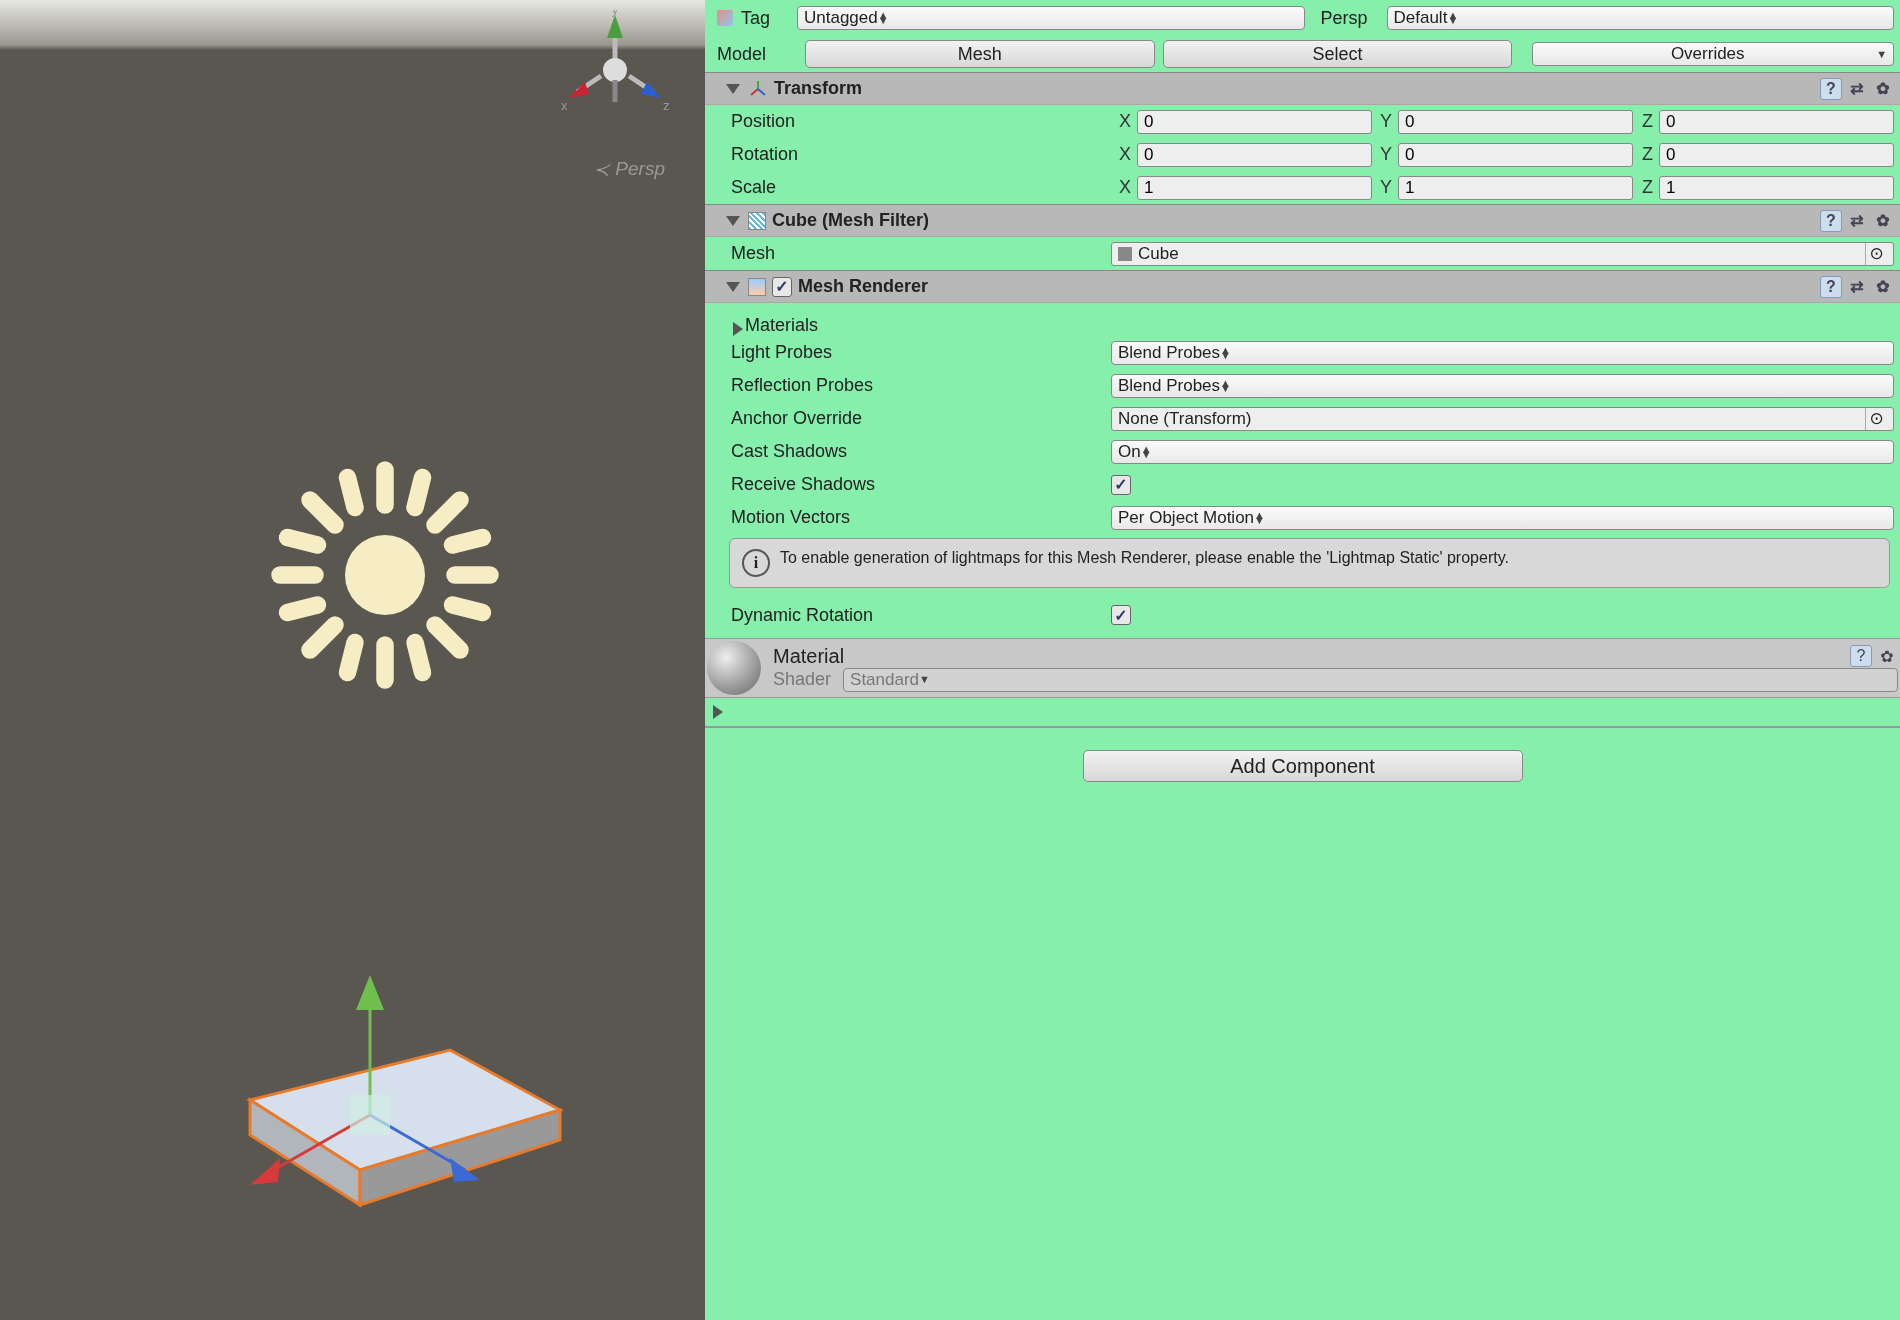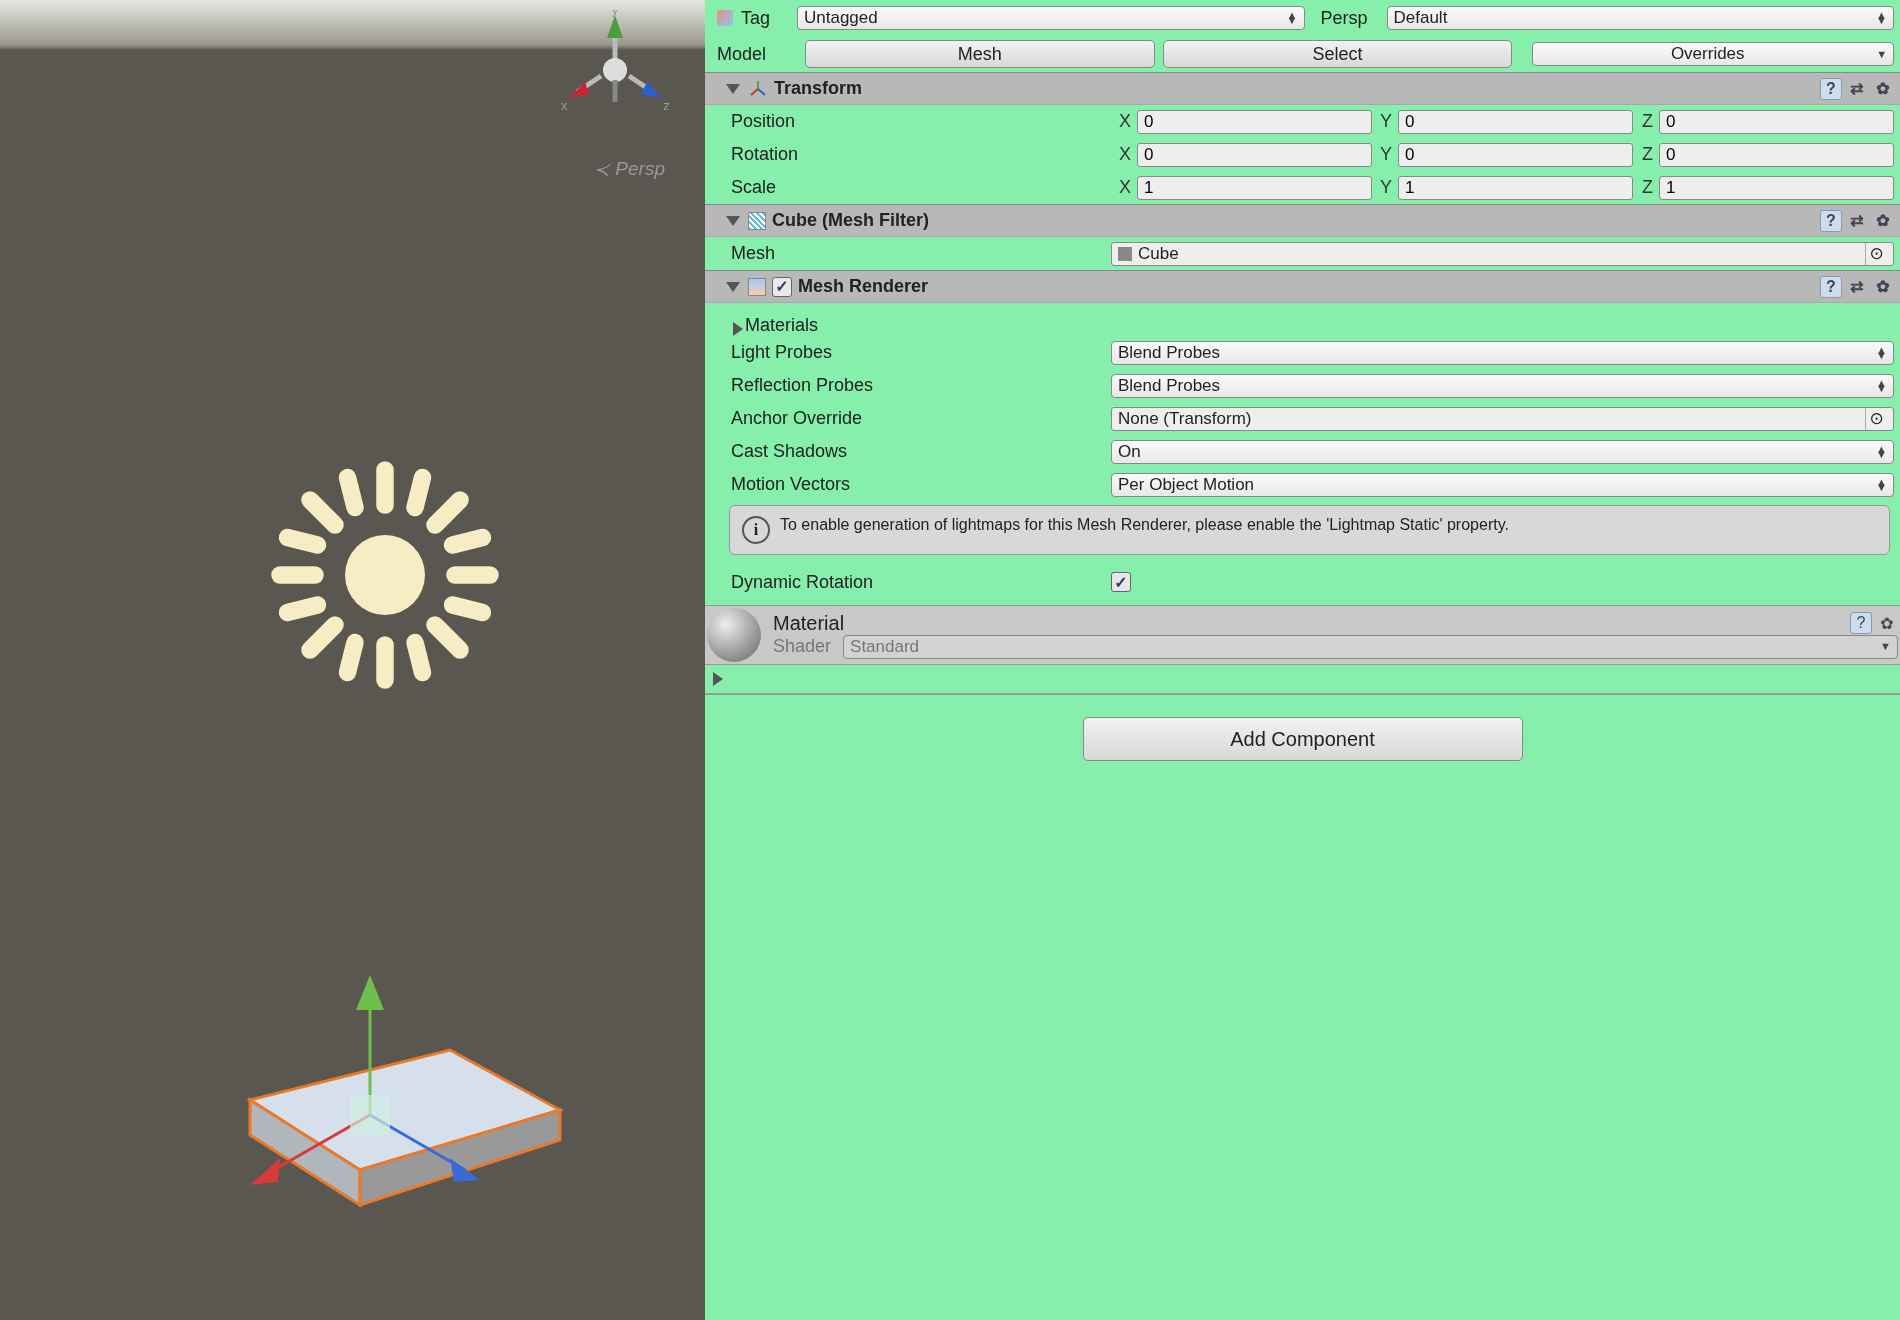--- a/index.html
+++ b/index.html
@@ -6,21 +6,21 @@
 body { width: 1900px; height: 1320px; background: #c3c3c3; overflow: hidden; display: flex; }
 .scene-view { width: 965px; height: 1320px; position: relative; background: #5a5650; }
 .scene-view .horizon { position:absolute; top:0; left:0; right:0; height:50px; background: linear-gradient(#e6e8e2,#9a978f 90%,transparent);}
 .inspector { flex:1; background:#86efac; font-size:18px; color:#222; }
 .row { display:flex; align-items:center; height:33px; padding:0 6px 0 26px; }
 .row .label { width: 380px; font-size:18px; }
 .row.header { background:#b8b8b8; border-top:1px solid #888; border-bottom:1px solid #a8a8a8; height:33px; padding-left:21px; gap:6px; font-weight:bold; }
 .foldout { width:0;height:0;border-left:7px solid transparent;border-right:7px solid transparent;border-top:10px solid #555; margin-right:2px; cursor:pointer;}
 .foldout.closed { border-top:7px solid transparent;border-bottom:7px solid transparent;border-left:10px solid #555; border-right:none;}
 .input, .select { height:24px; border:1px solid #888; border-radius:4px; background:linear-gradient(#fafafa,#e8e8e8); font-size:17px; padding:0 6px; display:flex; align-items:center; flex:1; }
-.select { justify-content:space-between; }
+.select { }
 .select .arrow { font-size:11px; color:#444; display:flex; flex-direction:column; line-height:5px; }
 .numfield { flex:1; height:24px; border:1px solid #888; background:#eee; border-radius:3px; font-size:17px; padding:0 6px; }
 .axis { width:20px; text-align:right; margin-right:6px; color:#333; }
 .cb { width:20px;height:20px;border:1px solid #666;background:#e8e8e8;border-radius:3px;display:flex;align-items:center;justify-content:center;}
 .cb.checked::after { content:"✓"; color:#2a3a6a; font-weight:bold; font-size:16px;}
 .btn { height:28px; border:1px solid #888; border-radius:5px; background:linear-gradient(#f2f2f2,#d8d8d8); font-size:18px; display:flex;align-items:center;justify-content:center; flex:1;}
 .icon-set { margin-left:auto; display:flex; gap:4px; align-items:center; }
 .mini-icon { width:22px;height:22px;border-radius:3px;display:flex;align-items:center;justify-content:center;font-size:16px;color:#445;}
 .obj-field { flex:1; height:24px; border:1px solid #888; background:#eee; border-radius:3px; font-size:17px; padding:0 6px; display:flex; align-items:center; gap:6px; }
 .obj-picker{width:22px;height:22px;border-left:1px solid #aaa;display:flex;align-items:center;justify-content:center;}
@@ -215,20 +215,24 @@
       </div>
     </div>
   <div class="row">
       <span class="label">Cast Shadows</span>
       <div class="select">
         <span>On</span>
         <span class="arrow">▲<br>▼</span>
       </div>
     </div>
   <div class="row">
+      <span class="label">Receive Shadows</span>
+      <span class="cb checked"></span>
+    </div>
+  <div class="row">
       <span class="label">Motion Vectors</span>
       <div class="select">
         <span>Per Object Motion</span>
         <span class="arrow">▲<br>▼</span>
       </div>
     </div>
   <div class="msgbox">
       <span class="info">i</span>
       <span>To enable generation of lightmaps for this Mesh Renderer, please enable the 'Lightmap Static' property.</span>
     </div>
@@ -256,15 +260,15 @@
       </div>
     </div>
   </div>
   <div class="row" style="padding-left:8px;height:28px;">
       <span class="foldout closed"></span>
     </div>
 
   <div style="border-top:2px solid #999;height:6px;"></div>
 
   <div style="display:flex;justify-content:center;padding:18px;">
-    <div class="btn" style="flex:0 0 440px;height:44px;font-size:20px;">Add Component</div>
+    <div class="btn" style="flex:0 0 440px;height:32px;font-size:20px;">Add Component</div>
   </div>
 </div>
 
 </body></html>

